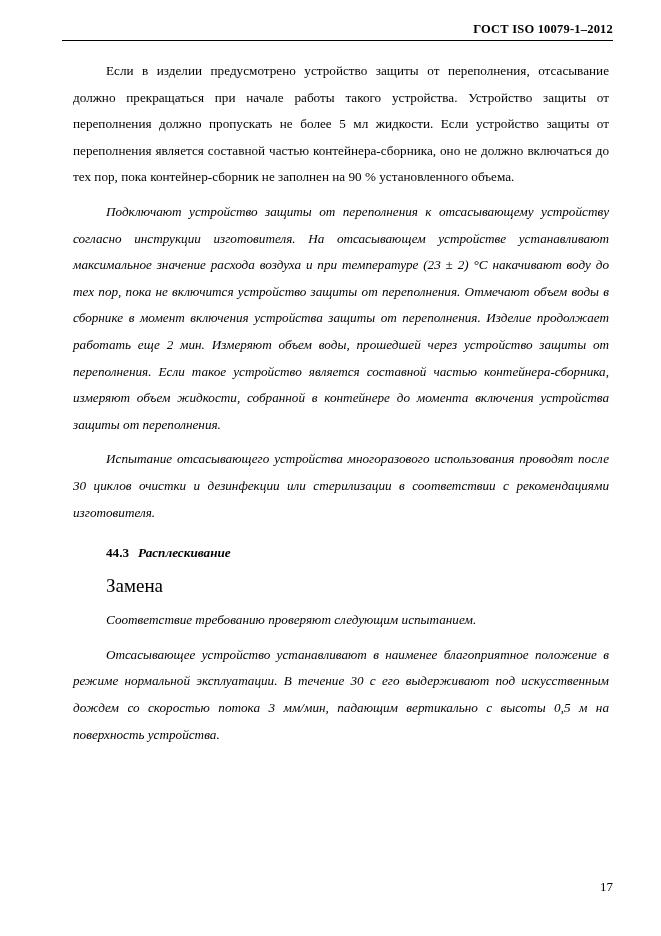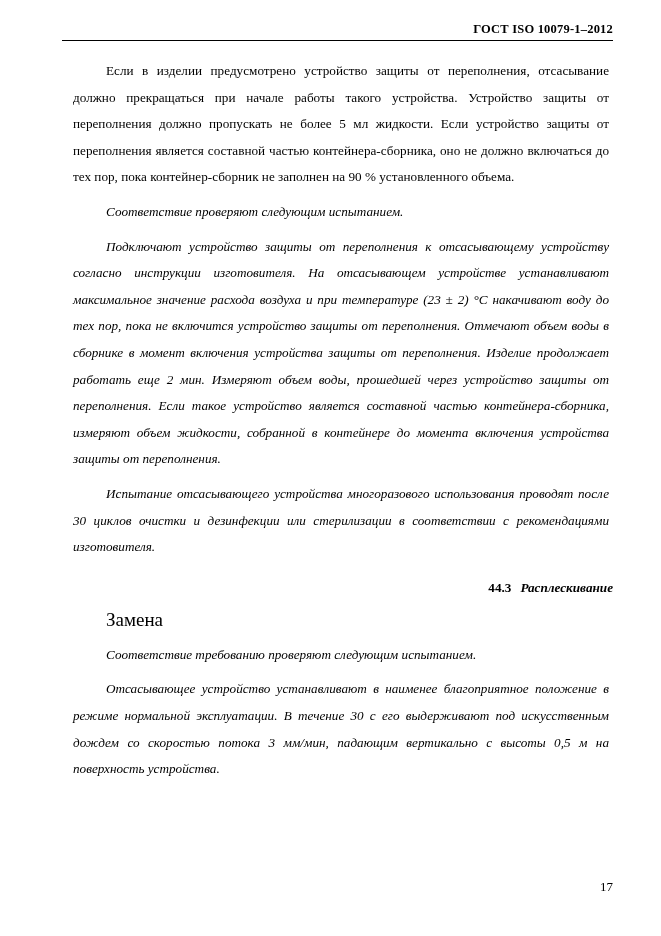--- a/index.html
+++ b/index.html
@@ -61,21 +61,20 @@
   }
   p.gap {
     margin-top: 8px;
   }
   .sec-head {
     margin-top: 14px;
     font-size: 13.2px;
     line-height: 26.6px;
     font-weight: bold;
     text-indent: 33px;
-    text-align: right;
   }
   .sec-head .sec-num {
     font-weight: bold;
     font-style: normal;
   }
   .sec-head .sec-title {
     font-weight: bold;
     font-style: italic;
     margin-left: 9px;
   }
@@ -98,21 +97,20 @@
 
 <div class="page">
 
   <div class="header">ГОСТ ISO 10079-1–2012</div>
   <div class="header-rule"></div>
 
   <div class="content">
 
     <p class="ind">Если в изделии предусмотрено устройство защиты от переполнения, отсасывание должно прекращаться при начале работы такого устройства. Устройство защиты от переполнения должно пропускать не более 5 мл жидкости. Если устройство защиты от переполнения является составной частью контейнера-сборника, оно не должно включаться до тех пор, пока контейнер-сборник не заполнен на 90 % установленного объема.</p>
 
-    <p class="ind italic gap">Соответствие проверяют следующим испытанием.</p>
 
     <p class="ind italic gap">Подключают устройство защиты от переполнения к отсасывающему устройству согласно инструкции изготовителя. На отсасывающем устройстве устанавливают максимальное значение расхода воздуха и при температуре (23 ± 2) °C накачивают воду до тех пор, пока не включится устройство защиты от переполнения. Отмечают объем воды в сборнике в момент включения устройства защиты от переполнения. Изделие продолжает работать еще 2 мин. Измеряют объем воды, прошедшей через устройство защиты от переполнения. Если такое устройство является составной частью контейнера-сборника, измеряют объем жидкости, собранной в контейнере до момента включения устройства защиты от переполнения.</p>
 
     <p class="ind italic gap">Испытание отсасывающего устройства многоразового использования проводят после 30 циклов очистки и дезинфекции или стерилизации в соответствии с рекомендациями изготовителя.</p>
 
     <div class="sec-head">
       <span class="sec-num">44.3</span><span class="sec-title">Расплескивание</span>
     </div>
 
     <div class="plain-line">Замена</div>

